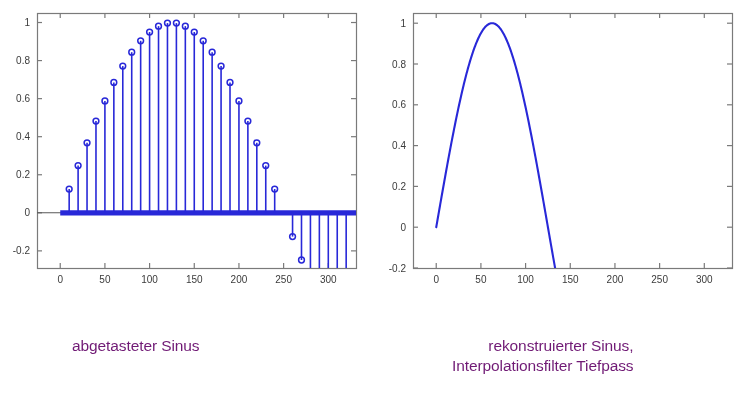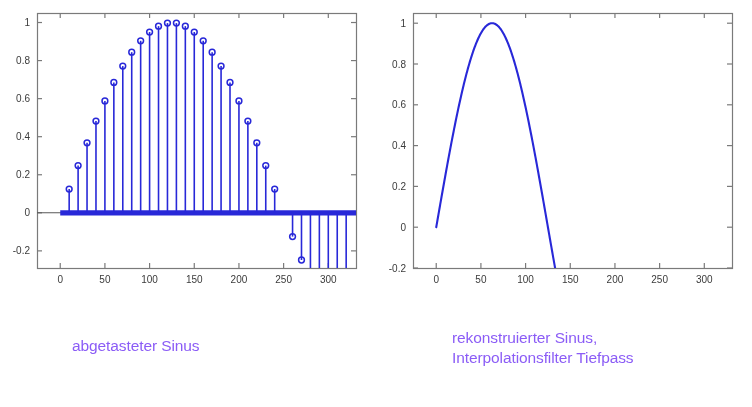--- a/index.html
+++ b/index.html
@@ -11,27 +11,27 @@
     position:relative;
   }
   .stage{position:absolute;left:0;top:0;width:752px;height:407px;}
   .panel{position:absolute;top:0;height:330px;}
   #panel-left{left:0;width:376px;}
   #panel-right{left:376px;width:376px;}
   .plot-svg{position:absolute;left:0;top:0;}
   .caption{
     position:absolute;
     font-size:15.5px;
-    color:#8b5cf6;
+    color:#701a75;
     line-height:20px;
     letter-spacing:-0.1px;
     white-space:pre-line;
   }
   #caption-left{left:72px;top:336px;}
-  #caption-right{left:452px;top:328px;}
+  #caption-right{left:452px;top:336px;text-align:right;}
   .tick-label{
     font-family:"Liberation Sans", sans-serif;
     font-size:10px;
     fill:#3b3b3b;
   }
 </style>
 </head>
 <body>
 
 <div class="stage">

